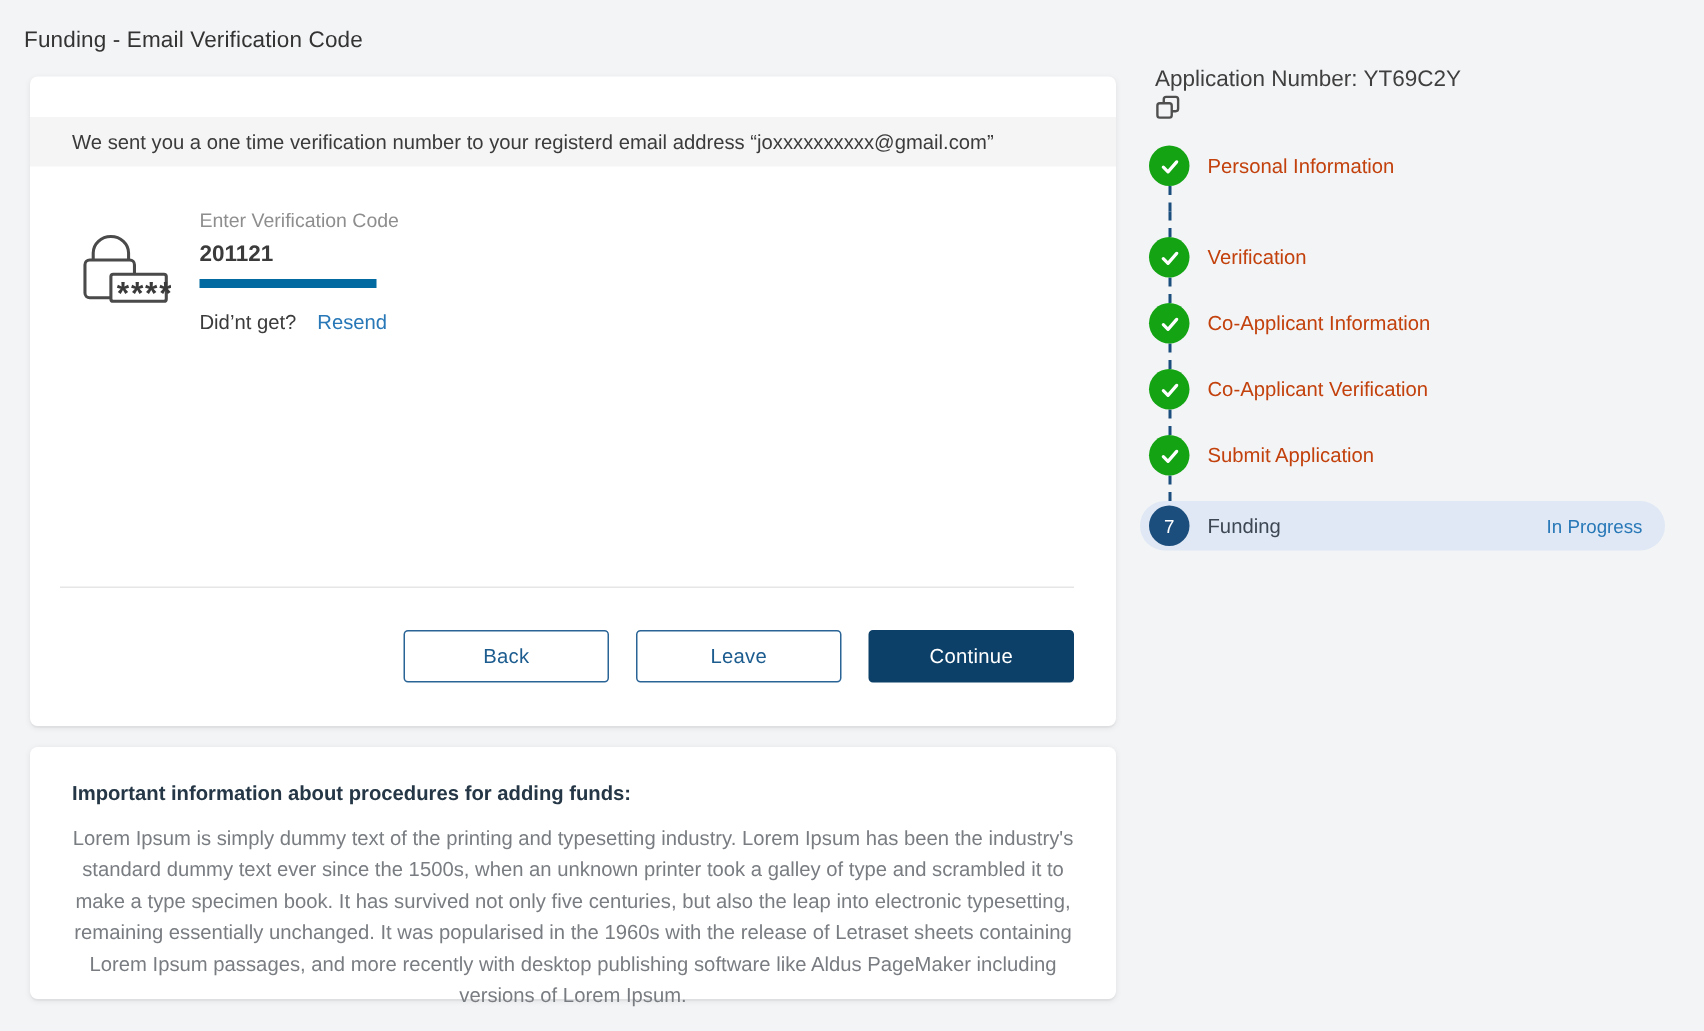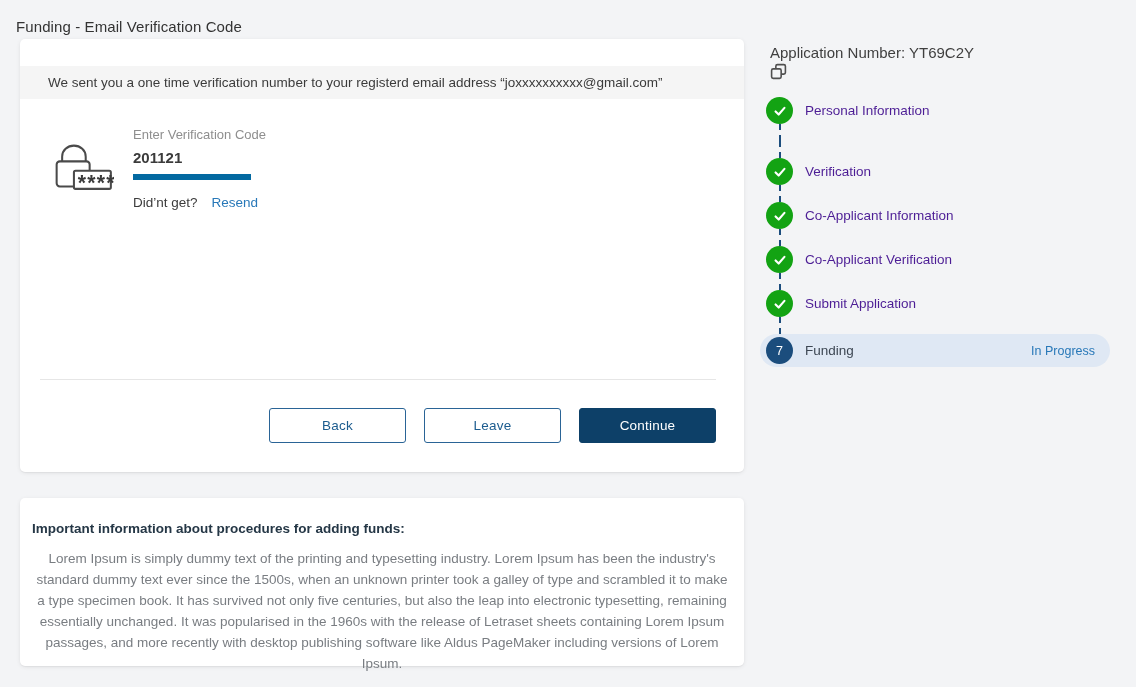--- a/index.html
+++ b/index.html
@@ -9,21 +9,21 @@
     background:#f3f4f6;
     color:#3b3b3b;
     position:relative;
   }
   .page-title {
     position:absolute; left:16px; top:18px;
     font-size:15px; color:#333; letter-spacing:.1px;
   }
   
   .main-card {
-    position:absolute; left:20px; top:39px; width:724px; height:433px;
+    position:absolute; left:20px; top:51px; width:724px; height:433px;
     background:#fff; border-radius:5px;
     box-shadow:0 1px 4px rgba(0,0,0,.08), 0 1px 1px rgba(0,0,0,.04);
   }
   .banner {
     position:absolute; left:0; right:0; top:27px; height:33px;
     background:#f5f5f5; display:flex; align-items:center;
     padding:0 28px; font-size:13.5px; color:#3b3b3b;
   }
   .lock-wrap { position:absolute; left:28px; top:98px; }
   .verify-fields { position:absolute; left:113px; top:88px; }
@@ -46,21 +46,21 @@
   }
   .btn {
     width:137px; height:35px; font-family:inherit; font-size:13.5px;
     border-radius:3px; cursor:pointer; letter-spacing:.2px;
   }
   .btn-outline { background:#fff; border:1px solid #2a6496; color:#1c5c8f; }
   .btn-primary { background:#0d4068; border:1px solid #0d4068; color:#fff; }
   
   .info-card {
     position:absolute; left:20px; top:498px; width:724px; height:168px;
-    background:#fff; border-radius:5px; padding:23px 12px;
+    background:#fff; border-radius:5px; padding:23px 28px;
     box-shadow:0 1px 4px rgba(0,0,0,.08), 0 1px 1px rgba(0,0,0,.04);
   }
   .info-heading { font-size:13.5px; font-weight:700; color:#253746; margin-bottom:13px; }
   .info-body { font-size:13.5px; color:#797d82; line-height:1.55;text-align:center; }
   
   .sidebar { position:absolute; left:760px; top:40px; width:350px; }
   .app-number {
     margin:4px 0 0 10px; font-size:15px; color:#3f3f3f;
     display:flex; align-items:flex-start; gap:2px;flex-direction:column;
   }
@@ -73,21 +73,21 @@
   }
   .step-row {
     display:flex; align-items:center; padding-left:6px; cursor:pointer;
   }
   .step-circle {
     width:27px; height:27px; border-radius:50%; flex:0 0 27px;
     display:flex; align-items:center; justify-content:center;
   }
   .step-circle.complete { background:#13a313; }
   .step-circle.current  { background:#1b4d7d; color:#fff; font-size:12.5px; }
-  .step-label { margin-left:12px; font-size:13.5px; color:#4c1d95; }
+  .step-label { margin-left:12px; font-size:13.5px; color:#c2410c; }
   .step-label.current { color:#3d4753; }
   .step-row.active {
     background:#dfe8f4; border-radius:17px; height:33px; padding-right:15px;
   }
   .step-badge { margin-left:auto; font-size:12.5px; color:#2878b8; }
 </style>
 </head>
 <body>
 
 <div class="page-title">Funding - Email Verification Code</div>

